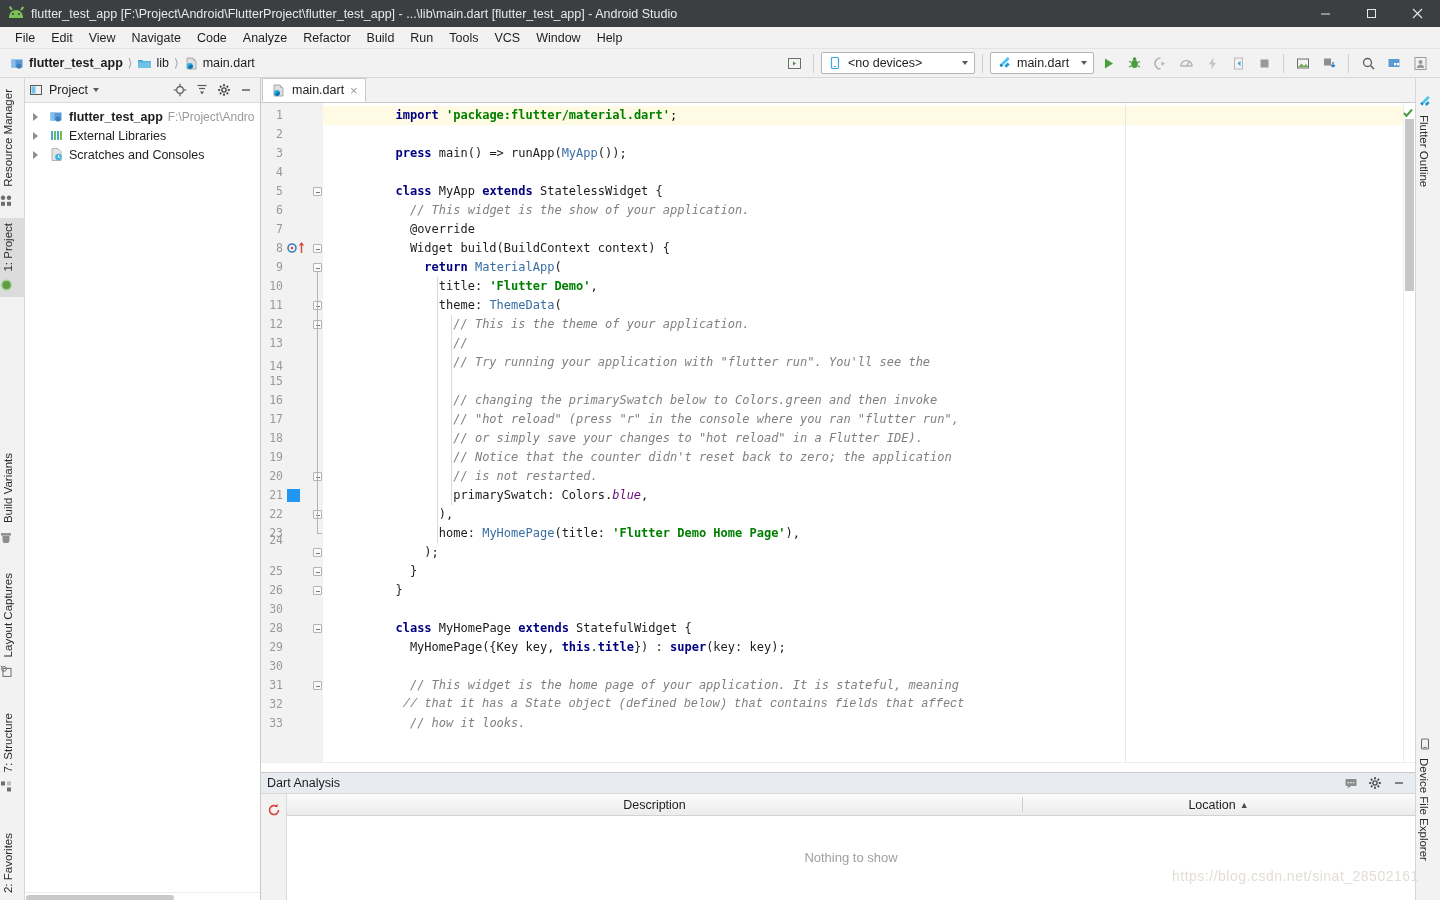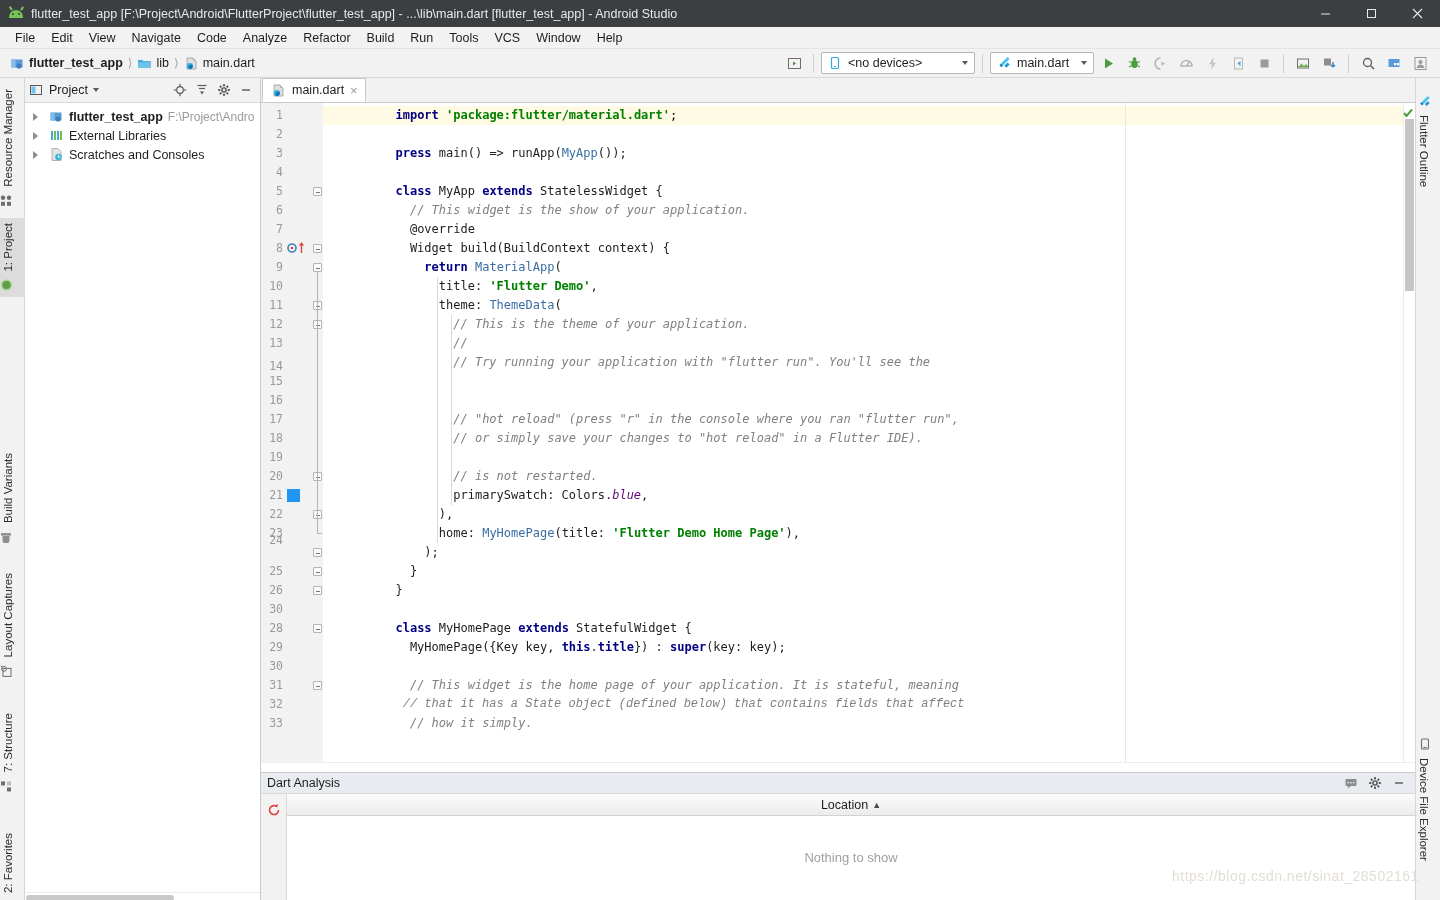--- a/index.html
+++ b/index.html
@@ -653,37 +653,38 @@
             <div class="cline" style="top: 98px; left: 58px;"><span>    </span><span class="c">// This widget is the show of your application.</span></div>
             <div class="cline" style="top: 117px; left: 58px;"><span>    </span><span>@override</span></div>
             <div class="cline" style="top: 136px; left: 58px;"><span>    Widget build(BuildContext context) {</span></div>
             <div class="cline" style="top: 155px; left: 58px;"><span>      </span><span class="k">return</span><span> </span><span class="cls">MaterialApp</span><span>(</span></div>
             <div class="cline" style="top: 174px; left: 58px;"><span>        title: </span><span class="s">'Flutter Demo'</span><span>,</span></div>
             <div class="cline" style="top: 193px; left: 58px;"><span>        theme: </span><span class="cls">ThemeData</span><span>(</span></div>
             <div class="cline" style="top: 212px; left: 58px;"><span>          </span><span class="c">// This is the theme of your application.</span></div>
             <div class="cline" style="top: 231px; left: 58px;"><span>          </span><span class="c">//</span></div>
             <div class="cline" style="top: 250px; left: 58px;"><span>          </span><span class="c">// Try running your application with "flutter run". You'll see the</span></div>
             <div class="cline" style="top: 269px; left: 58px;"><span>          </span></div>
-            <div class="cline" style="top: 288px; left: 58px;"><span>          </span></div>
+            <div class="cline" style="top: 288px; left: 58px;"><span>          </span><span class="c">// changing the primarySwatch below to Colors.green and then invoke</span></div>
             <div class="cline" style="top: 307px; left: 58px;"><span>          </span><span class="c">// "hot reload" (press "r" in the console where you ran "flutter run",</span></div>
             <div class="cline" style="top: 326px; left: 58px;"><span>          </span><span class="c">// or simply save your changes to "hot reload" in a Flutter IDE).</span></div>
+            <div class="cline" style="top: 345px; left: 58px;"><span>          </span><span class="c">// Notice that the counter didn't reset back to zero; the application</span></div>
             <div class="cline" style="top: 364px; left: 58px;"><span>          </span><span class="c">// is not restarted.</span></div>
             <div class="cline" style="top: 383px; left: 58px;"><span>          primarySwatch: Colors.</span><span class="fld">blue</span><span>,</span></div>
             <div class="cline" style="top: 402px; left: 58px;"><span>        ),</span></div>
             <div class="cline" style="top: 421px; left: 58px;"><span>        home: </span><span class="cls">MyHomePage</span><span>(title: </span><span class="s">'Flutter Demo Home Page'</span><span>),</span></div>
             <div class="cline" style="top: 440px; left: 58px;"><span>      );</span></div>
             <div class="cline" style="top: 459px; left: 58px;"><span>    }</span></div>
             <div class="cline" style="top: 478px; left: 58px;"><span>  }</span></div>
             <div class="cline" style="top: 497px; left: 58px;"></div>
             <div class="cline" style="top: 516px; left: 58px;"><span>  </span><span class="k">class</span><span> MyHomePage </span><span class="k">extends</span><span> StatefulWidget {</span></div>
             <div class="cline" style="top: 535px; left: 58px;"><span>    MyHomePage({Key key, </span><span class="k">this</span><span>.</span><span class="k">title</span><span>}) : </span><span class="k">super</span><span>(key: key);</span></div>
             <div class="cline" style="top: 554px; left: 58px;"></div>
             <div class="cline" style="top: 573px; left: 58px;"><span>    </span><span class="c">// This widget is the home page of your application. It is stateful, meaning</span></div>
             <div class="cline" style="top: 592px; left: 51px; font-family: Liberation Mono, monospace;"><span>    </span><span class="c">// that it has a State object (defined below) that contains fields that affect</span></div>
-            <div class="cline" style="top: 611px; left: 58px;"><span>    </span><span class="c">// how it simply.</span></div>
+            <div class="cline" style="top: 611px; left: 58px;"><span>    </span><span class="c">// how it looks.</span></div>
             <div class="indent-guide" style="left: 113.76px; top: 174px; height: 266px;"></div>
             <div class="indent-guide" style="left: 128.2px; top: 212px; height: 190px;"></div>
             <div class="rightmargin" style="left: 801.66px;"></div>
           </div>
         <div class="markerbar">
           <span class="okcheck">
             <svg width="10" height="10" viewBox="0 0 10 10">
                 <path d="M1 5l2.5 3L9 1.5" stroke="#4a9e3e" stroke-width="2" fill="none"></path>
               </svg>
           </span>
@@ -736,20 +737,23 @@
         <div class="bp-side">
           <span class="ph-btn">
             <svg width="16" height="16" viewBox="0 0 16 16">
               <path d="M12.5 8a4.5 4.5 0 1 1-1.6-3.4" fill="none" stroke="#d9443f" stroke-width="1.6"></path>
               <path d="M11.6 1.8v3.1H8.5z" fill="#d9443f"></path>
             </svg>
           </span>
         </div>
         <div class="bp-content">
           <div class="bp-cols">
+            <div class="bp-col" style="width:735px;">
+              <span>Description</span>
+            </div>
             <div class="bp-col" style="flex:1;">
               <span>Location</span>
               <span style="font-size:9px;color:#4a4a4a;">▲</span>
             </div>
           </div>
           <div class="bp-empty">Nothing to show</div>
         </div>
       </div>
     </div>
   </div>

